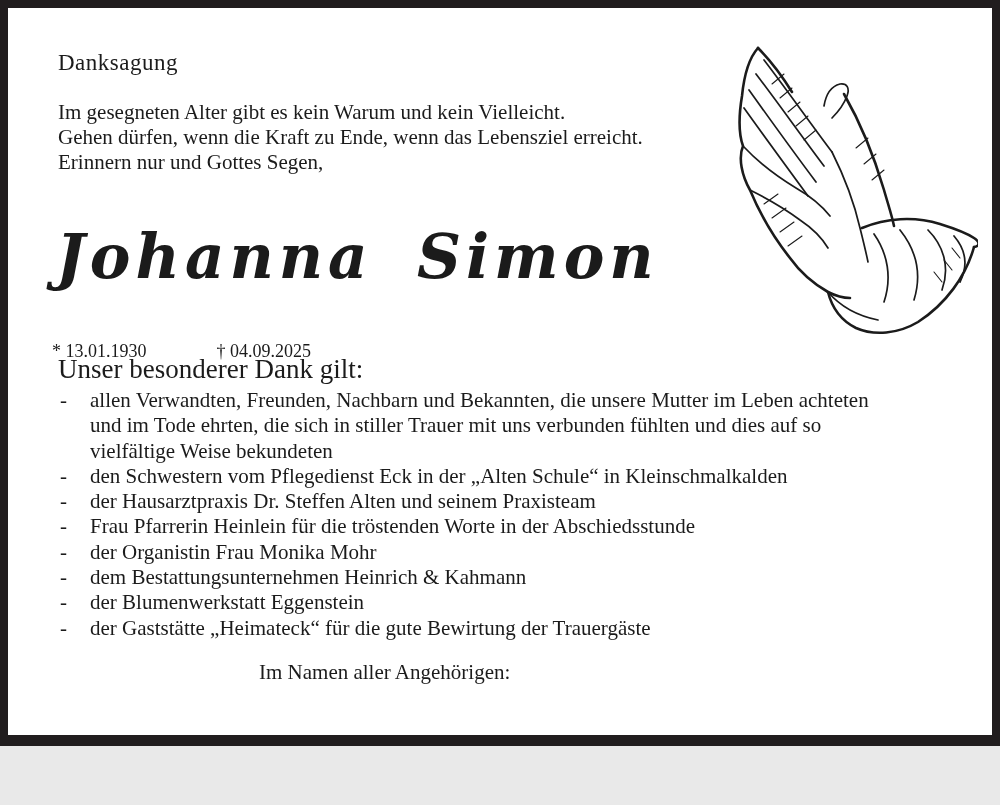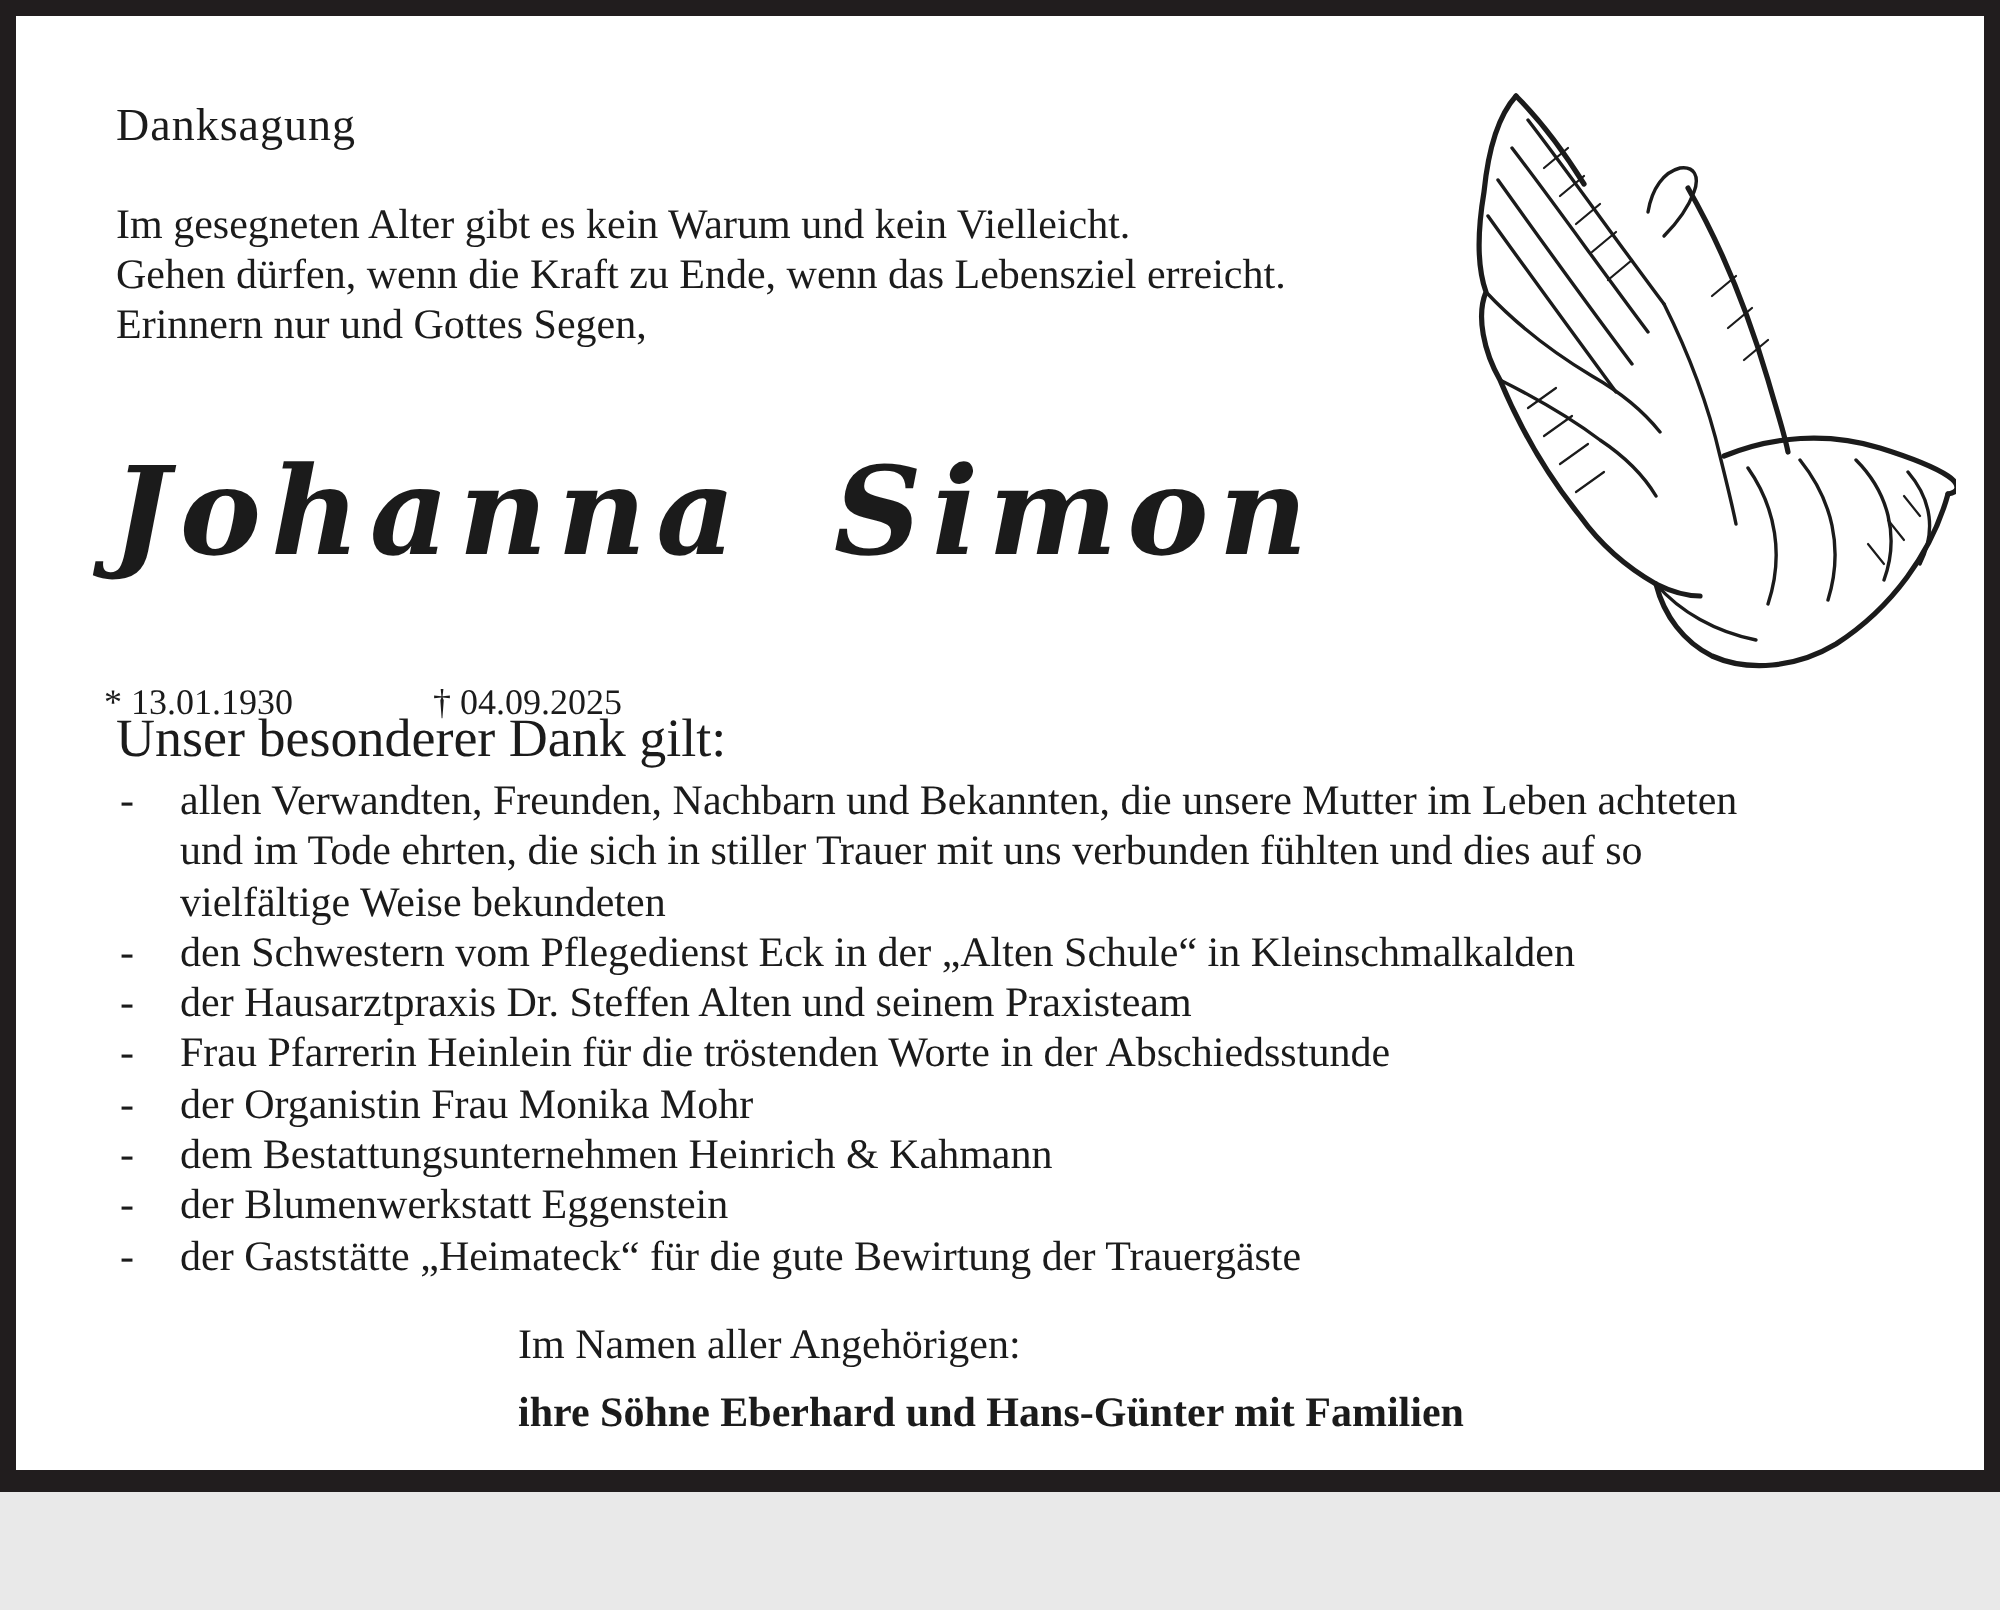--- a/index.html
+++ b/index.html
@@ -164,16 +164,15 @@
     <div class="item"><span class="bullet">-</span><span>den Schwestern vom Pflegedienst Eck in der „Alten Schule“ in Kleinschmalkalden</span></div>
     <div class="item"><span class="bullet">-</span><span>der Hausarztpraxis Dr. Steffen Alten und seinem Praxisteam</span></div>
     <div class="item"><span class="bullet">-</span><span>Frau Pfarrerin Heinlein für die tröstenden Worte in der Abschiedsstunde</span></div>
     <div class="item"><span class="bullet">-</span><span>der Organistin Frau Monika Mohr</span></div>
     <div class="item"><span class="bullet">-</span><span>dem Bestattungsunternehmen Heinrich &amp; Kahmann</span></div>
     <div class="item"><span class="bullet">-</span><span>der Blumenwerkstatt Eggenstein</span></div>
     <div class="item"><span class="bullet">-</span><span>der Gaststätte „Heimateck“ für die gute Bewirtung der Trauergäste</span></div>
   </div>
 
   <div class="abs in-names">Im Namen aller Angehörigen:</div>
-  <div class="abs family-line">ihre Söhne Eberhard und Hans-Günter mit Familien</div>
 
 
 </div>
 
 </body></html>

